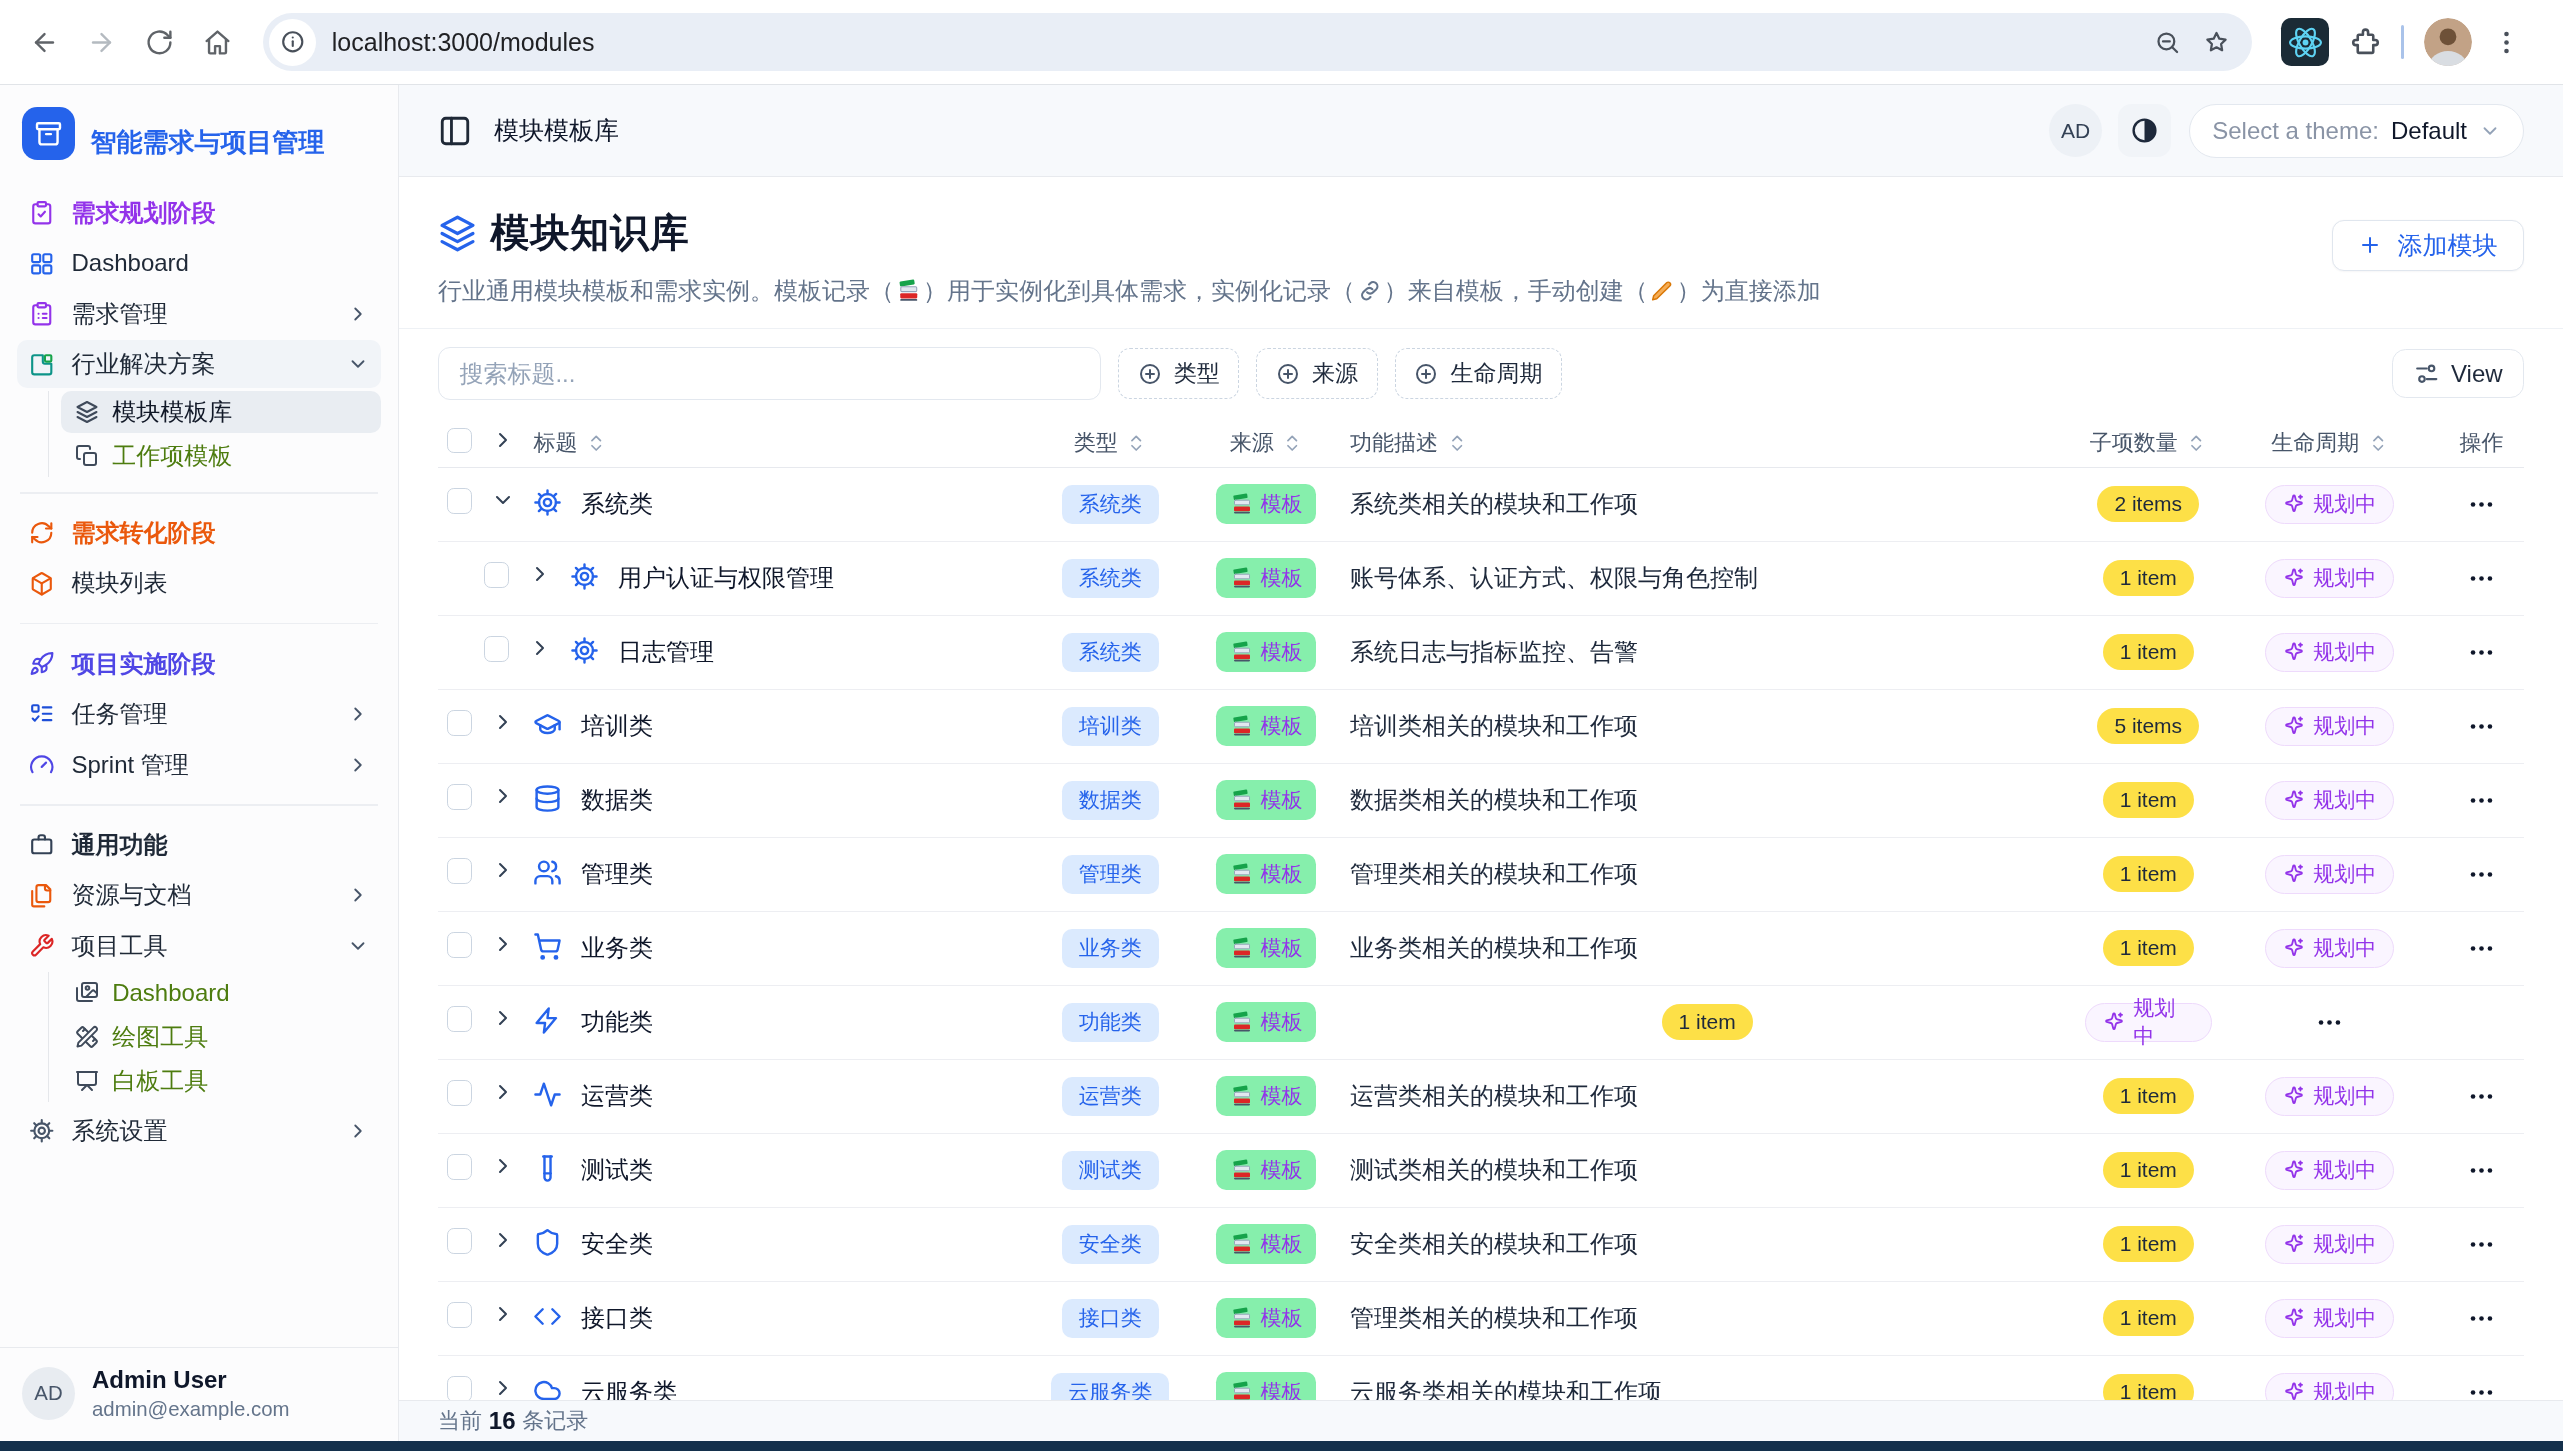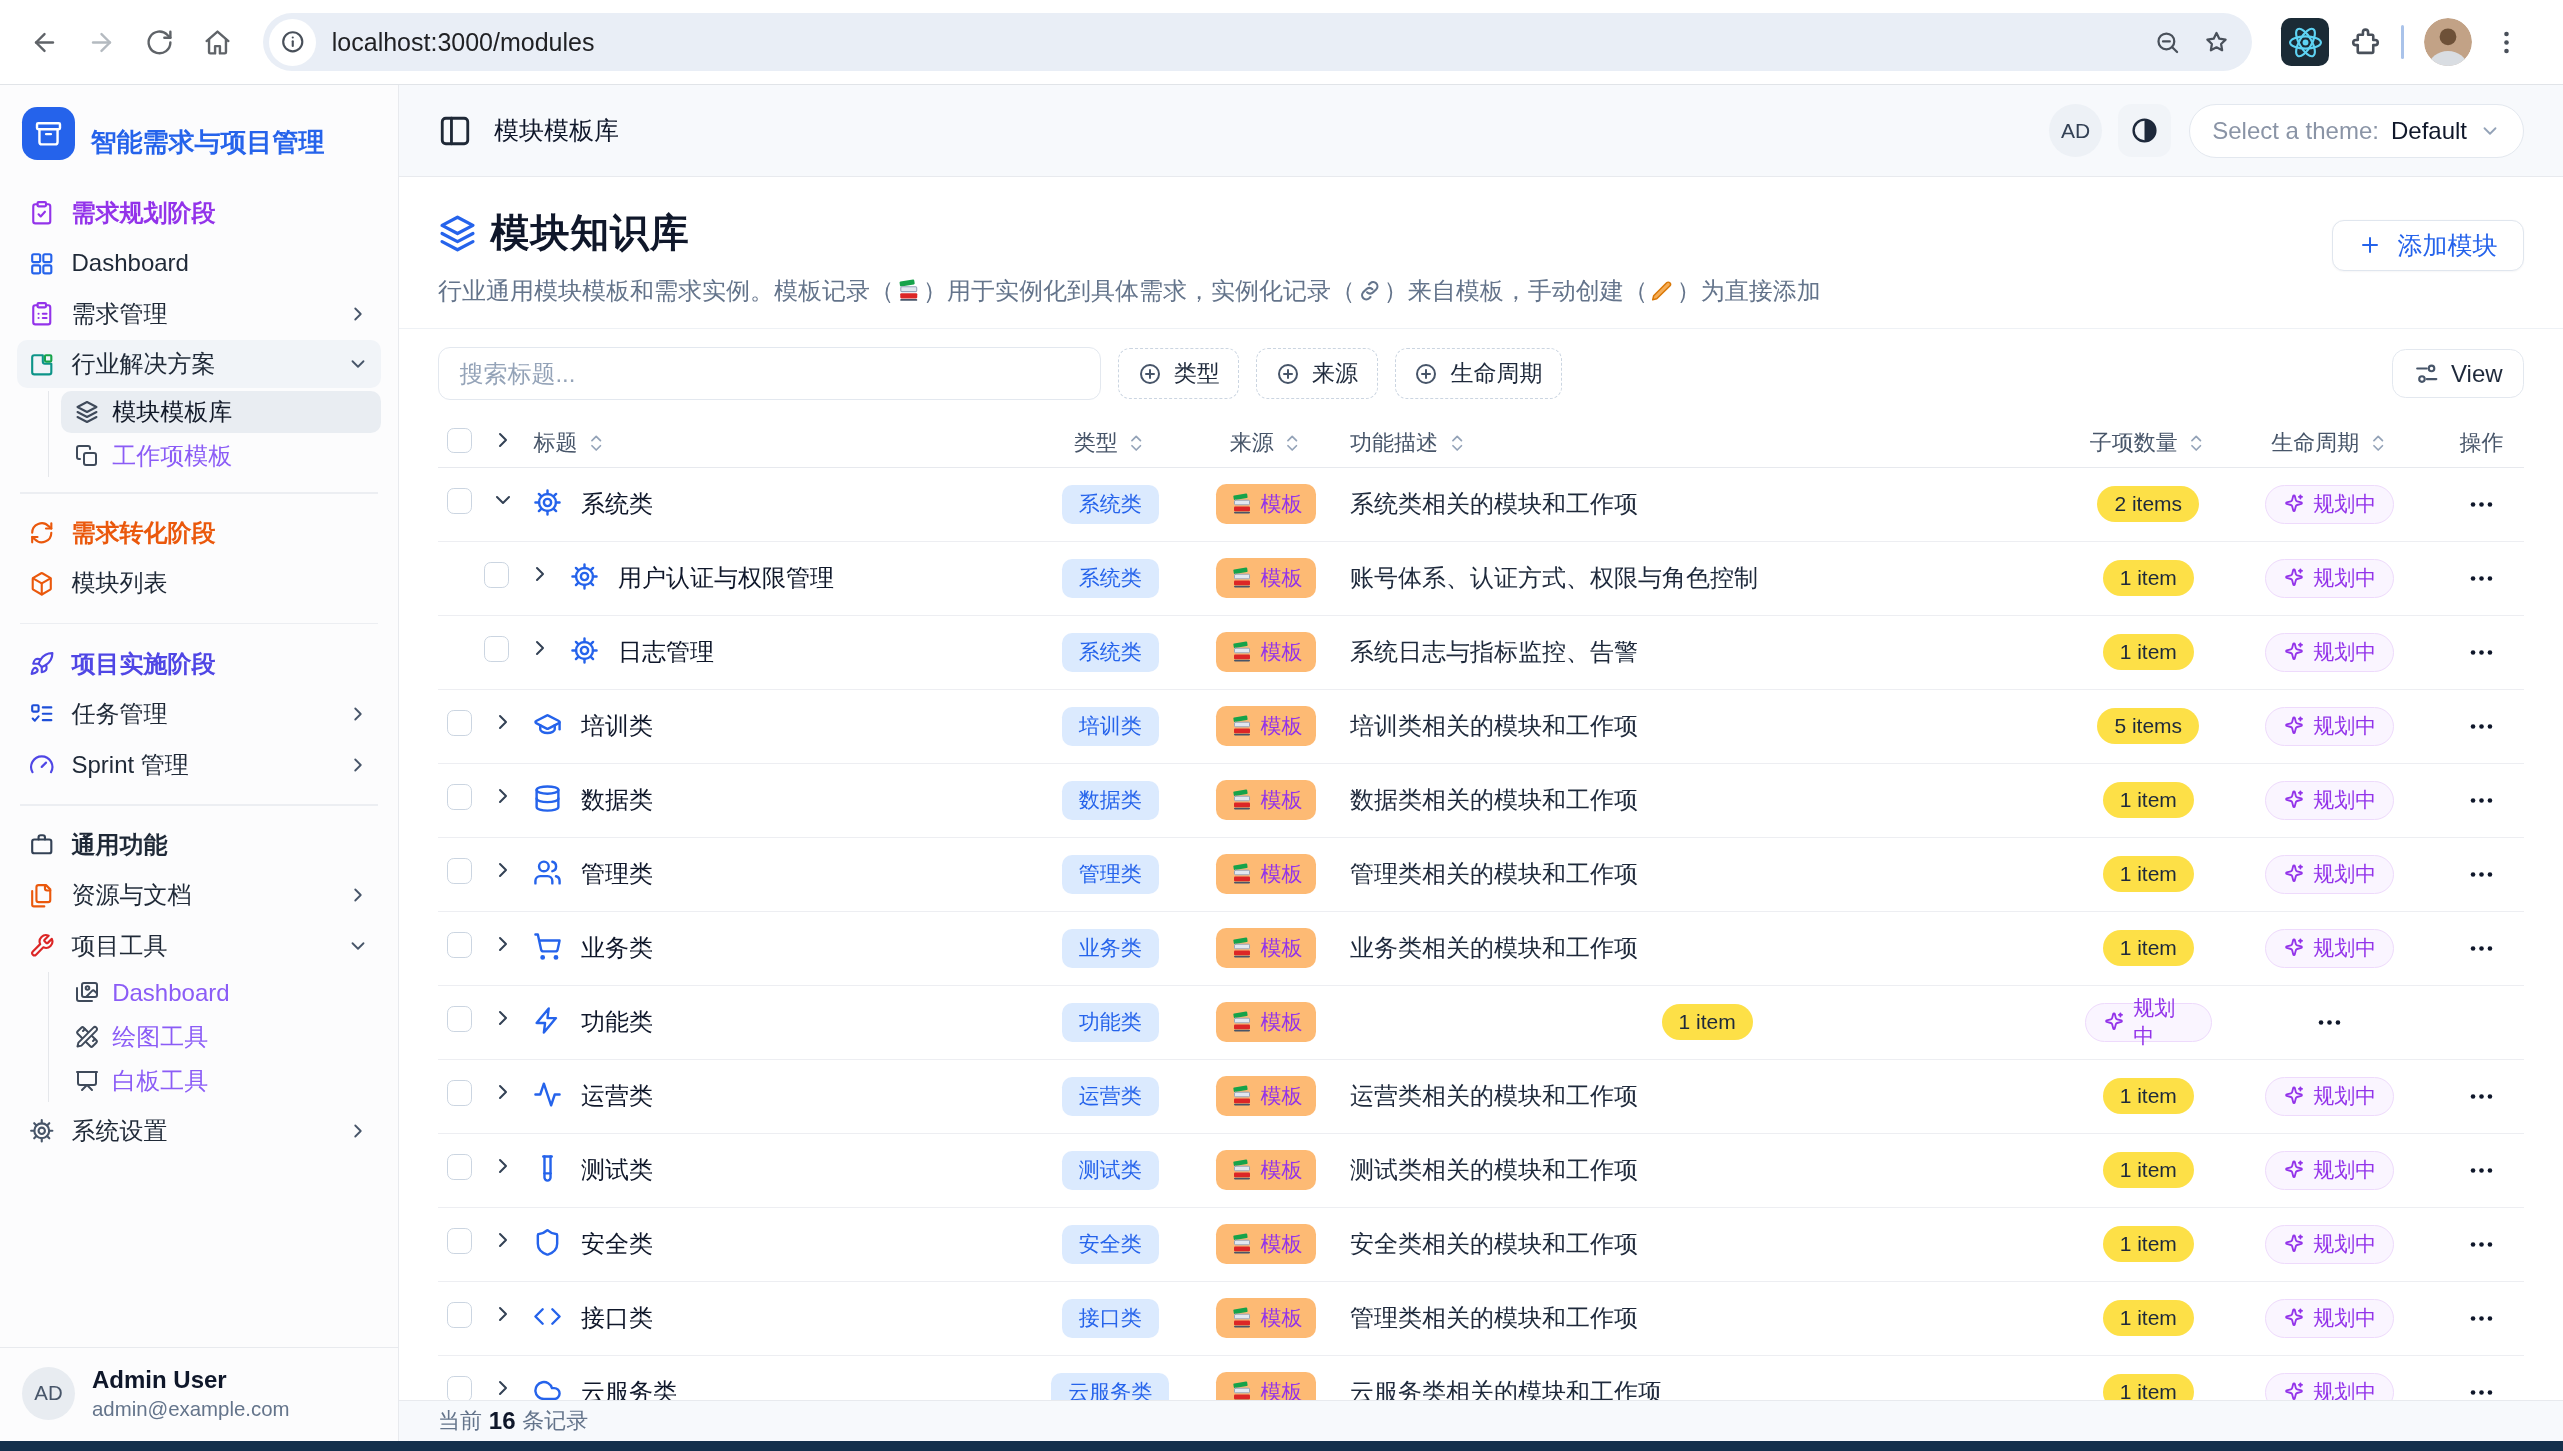--- a/index.html
+++ b/index.html
@@ -48,21 +48,21 @@
   .nav { flex:1; overflow:hidden; }
   .nav-item { height:48px; margin-bottom:2.5px; border-radius:10.2px; display:flex;
     align-items:center; gap:17px; padding:0 12px; font-size:24px; color:#1f2937; font-weight:500;}
   .nav-item .ic { width:25.5px; height:25.5px; }
   .nav-item .lbl { flex:1; white-space:nowrap; }
   .nav-item .trail { width:22px; height:22px; color:#475569; }
   .nav-item.phase { font-weight:bold; }
   .nav-item.hl { background:#f1f4f8; }
   .subgroup { margin:1.7px 0 5.1px 31px; border-left:1.7px solid #e5e7eb; padding-left:12px; }
   .sub-item { height:42px; margin-bottom:1.7px; border-radius:10.2px; display:flex; align-items:center;
-    gap:13.6px; padding:0 13.6px; font-size:24px; color:#8b5cf6; }
+    gap:13.6px; padding:0 13.6px; font-size:24px; color:#4d7c0f; }
   .sub-item .ic { width:24px; height:24px; color:#3f4a5a; }
   .sub-item.active { background:#e9edf2; color:#111827; }
   .sdivider { height:1.7px; background:#eceef2; margin:15.3px 3.4px; }
   .side-user { border-top:1.7px solid #e8eaee; margin:0 -17px; padding:18.7px 22px 20.4px;
     display:flex; align-items:center; gap:17px; }
   .side-avatar { width:53px; height:53px; border-radius:50%; background:#e8ecf1; color:#475569;
     display:flex; align-items:center; justify-content:center; font-size:20.4px; font-weight:500; }
   .side-user .nm { font-size:24px; font-weight:bold; color:#0f172a; }
   .side-user .em { font-size:20.4px; color:#64748b; margin-top:3.4px; }
 
@@ -118,21 +118,21 @@
   .thead .sorticon { width:20.4px; height:20.4px; color:#94a3b8; }
   .c-center { justify-content:center; display:flex; }
   .c-lead { display:flex; align-items:flex-start; gap:18.7px; min-width:0; }
   .cb { width:25.5px; height:25.5px; border:1.7px solid #cbd5e1; border-radius:6.8px; background:#fff; flex:none; }
   .exp { width:24px; height:24px; color:#334155; flex:none; }
   .rowicon { width:29px; height:29px; color:#2563eb; flex:none; }
   .rtitle { font-size:24px; font-weight:500; color:#0f172a; white-space:nowrap; overflow:hidden; }
   .lvl1 { padding-left:37px; }
   .badge-type { height:39px; padding:0 17px; border-radius:10.2px; background:#dbeafe; color:#2563eb;
     font-size:21px; font-weight:500; display:inline-flex; align-items:center; }
-  .badge-src { height:40px; padding:0 13.6px; border-radius:10.2px; background:#fdba74; color:#9333ea;
+  .badge-src { height:40px; padding:0 13.6px; border-radius:10.2px; background:#86efac; color:#9333ea;
     font-size:21px; font-weight:500; display:inline-flex; align-items:center; gap:6.8px; }
   .badge-src .ic { width:24px; height:24px; }
   .rdesc { font-size:24px; color:#1e293b; white-space:nowrap; overflow:hidden; }
   .badge-count { height:36px; padding:0 17px; border-radius:18px; background:#fde047; color:#1e293b;
     font-size:21px; font-weight:500; display:inline-flex; align-items:center; white-space:nowrap; }
   .badge-life { height:39px; padding:0 17px; border-radius:19.5px; background:#faf5ff;
     border:1.7px solid #eedafc; color:#9333ea; font-size:21px; font-weight:500;
     display:inline-flex; align-items:center; gap:8.5px; }
   .badge-life .ic { width:22px; height:22px; }
   .dots { width:29px; height:29px; color:#0f172a; }

